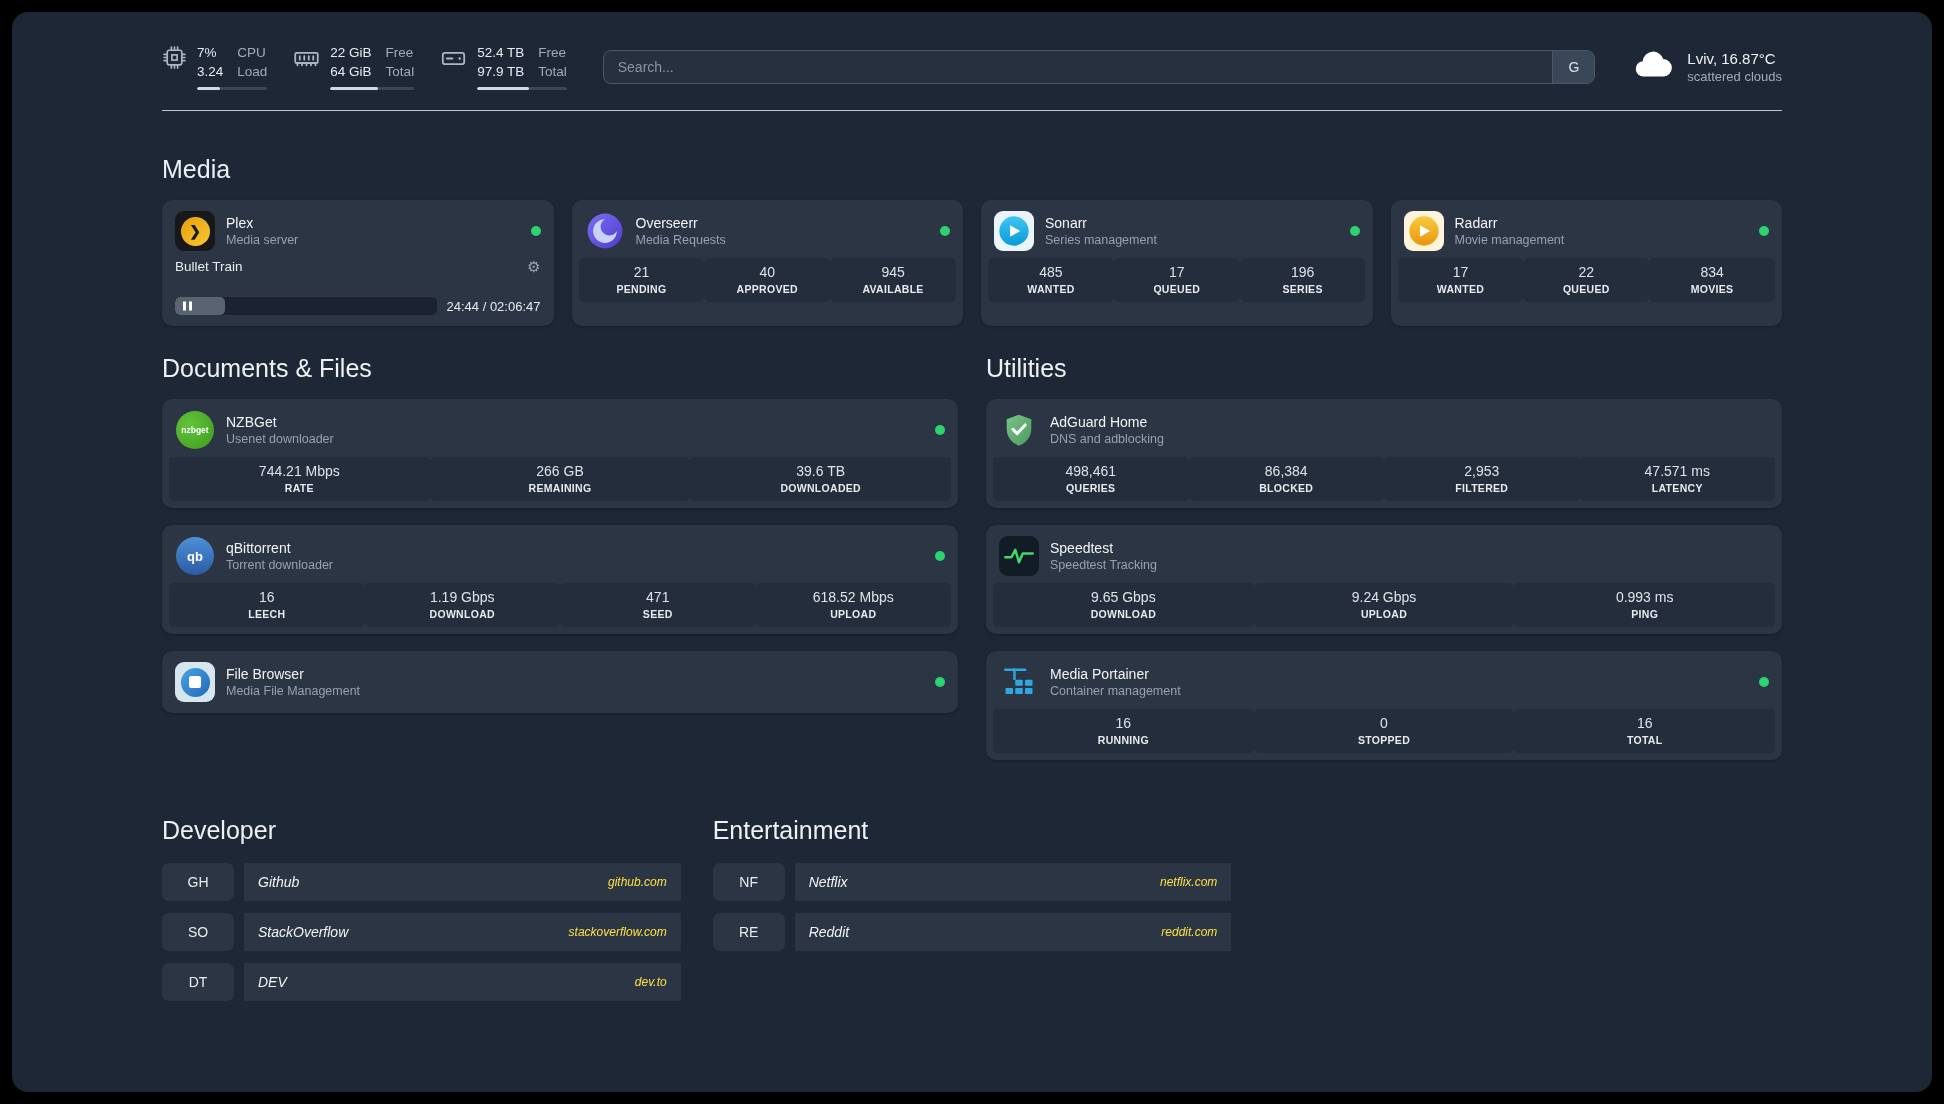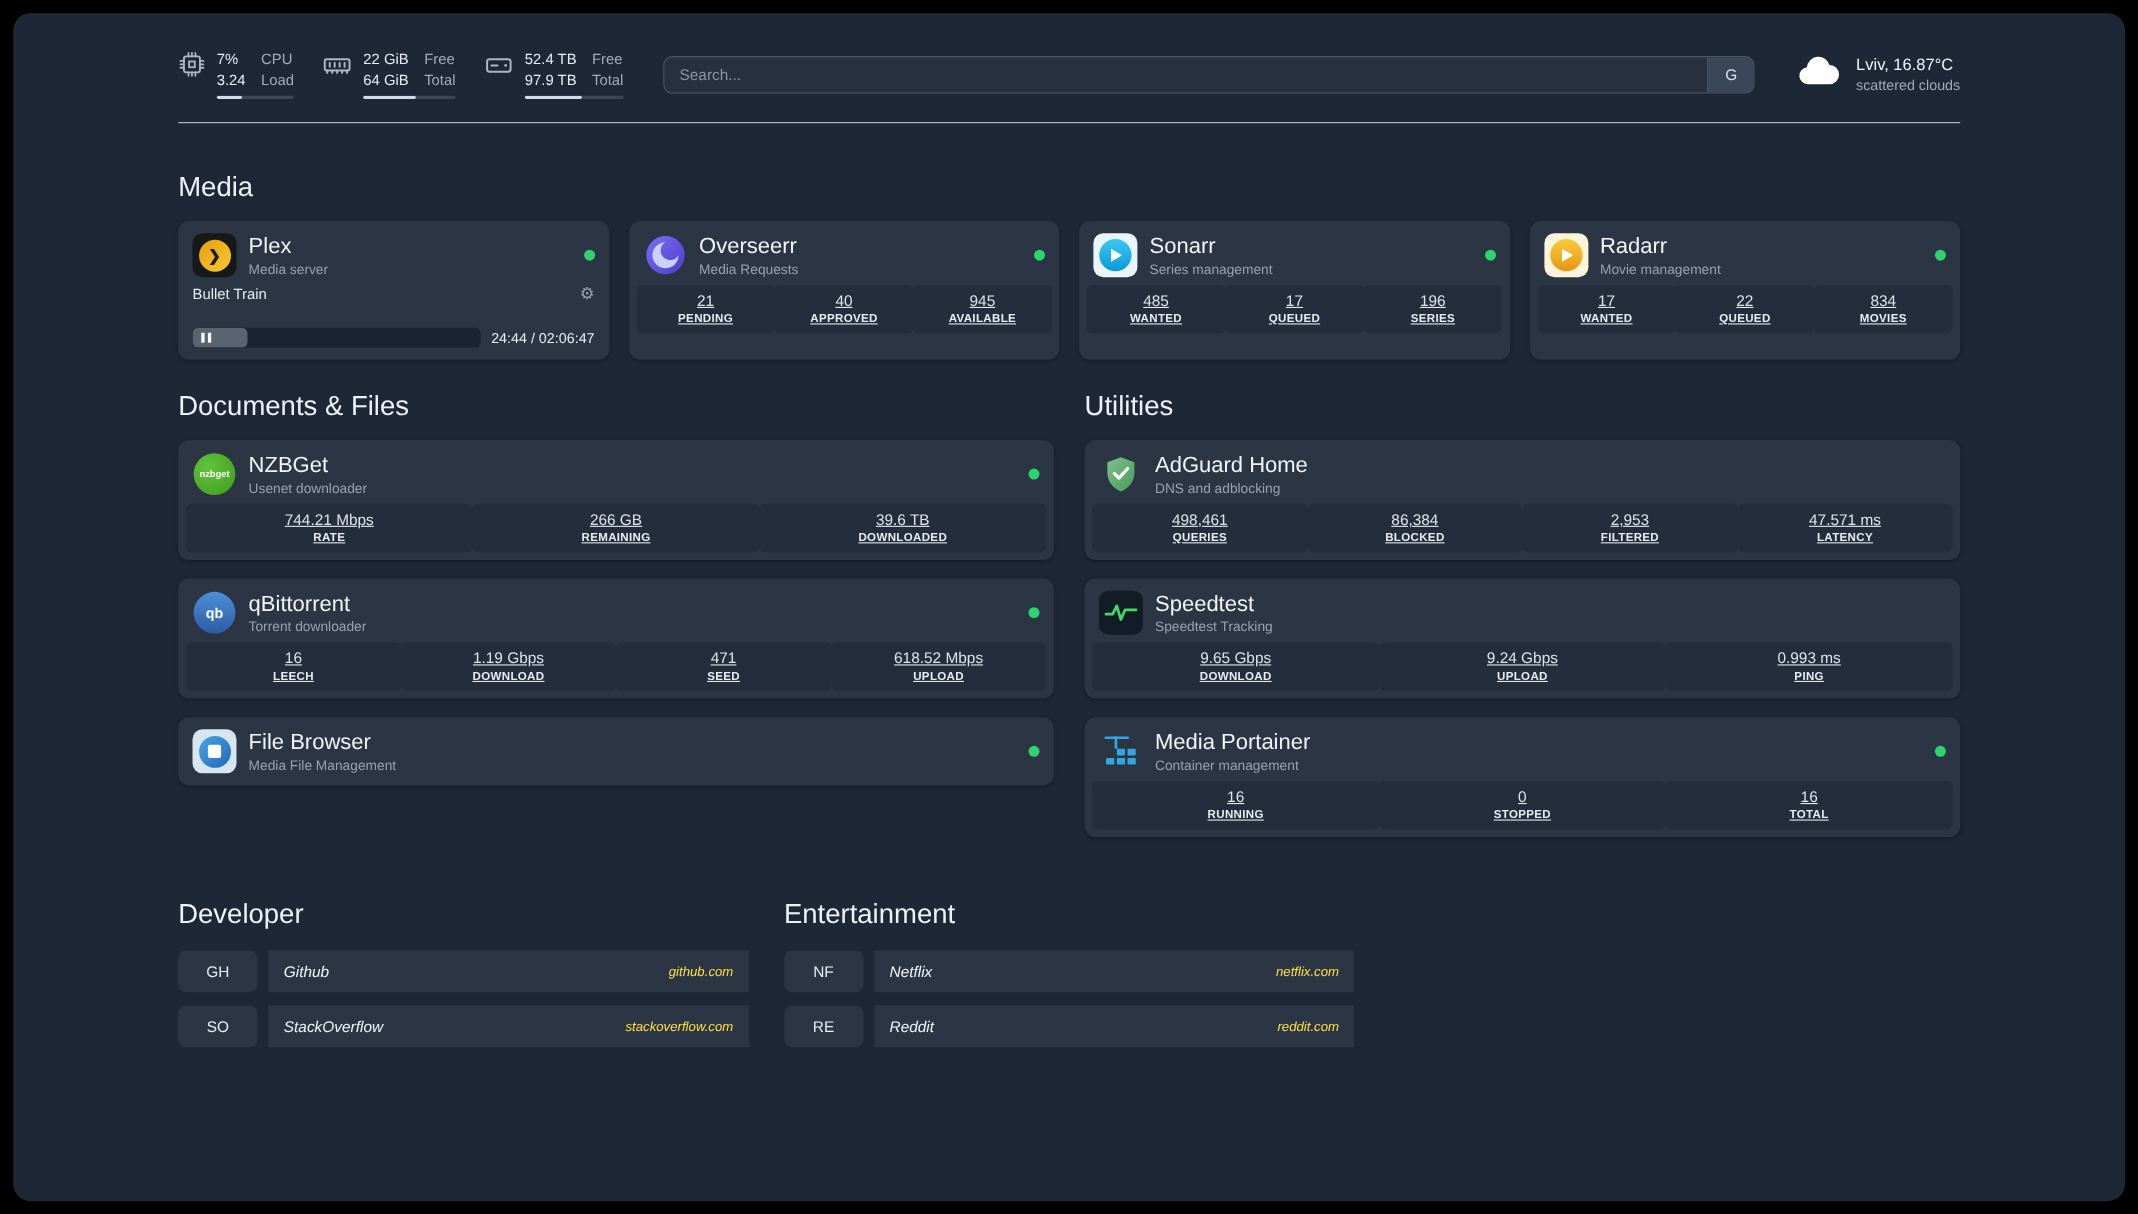--- a/index.html
+++ b/index.html
@@ -58,25 +58,25 @@
   .section-title { font-size:25px; font-weight:500; color:#eef1f5; }
   .media-title { margin:44px 0 16px; }
   .media-grid { display:grid; grid-template-columns:repeat(4,1fr); gap:18px; }
 
   .card {
     background:#2b3544; border-radius:10px; padding:7px;
     box-shadow:0 1px 3px rgba(0,0,0,.25); cursor:pointer;
   }
   .card-head { display:flex; align-items:center; gap:11px; padding:4px 6px 7px; }
   .app-text { min-width:0; }
-  .app-name { font-size:20px; color:#f3f4f6; }
+  .app-name { font-size:14px; color:#f3f4f6; }
   .app-desc { font-size:12.5px; color:#98a1b0; margin-top:2px; white-space:nowrap; }
   .dot { width:10px; height:10px; border-radius:50%; background:#2dd36f; margin-left:auto; flex:0 0 10px; }
 
-  .stats { display:flex; gap:0;text-decoration:underline; }
+  .stats { display:flex; gap:0; }
   .stat { flex:1; background:#232d3c; border-radius:5px; padding:6px 4px 7px; text-align:center; }
   .stat-v { font-size:14px; color:#dfe3e8; white-space:nowrap; }
   .stat-l { font-size:10.5px; font-weight:700; color:#e8ebef; margin-top:3px; letter-spacing:.3px; }
 
   
   .stream { padding:1px 6px 4px; }
   .stream-top { display:flex; justify-content:space-between; align-items:center;
     font-size:13.5px; color:#e8ecf1; margin-bottom:23px; }
   .gear { color:#9ca3af; font-size:15px; line-height:1; cursor:pointer; }
   .stream-row { display:flex; align-items:center; gap:10px; }
@@ -555,20 +555,27 @@
             <span class="bm-domain">github.com</span>
           </div>
         </div>
         <div class="bm-row">
           <div class="bm-abbr">SO</div>
           <div class="bm-bar">
             <span class="bm-name">StackOverflow</span>
             <span class="bm-domain">stackoverflow.com</span>
           </div>
         </div>
+        <div class="bm-row">
+          <div class="bm-abbr">DT</div>
+          <div class="bm-bar">
+            <span class="bm-name">DEV</span>
+            <span class="bm-domain">dev.to</span>
+          </div>
+        </div>
       </div>
 
 
       <div>
         <h2 class="section-title bm-title">Entertainment</h2>
         <div class="bm-row">
           <div class="bm-abbr">NF</div>
           <div class="bm-bar">
             <span class="bm-name">Netflix</span>
             <span class="bm-domain">netflix.com</span>

